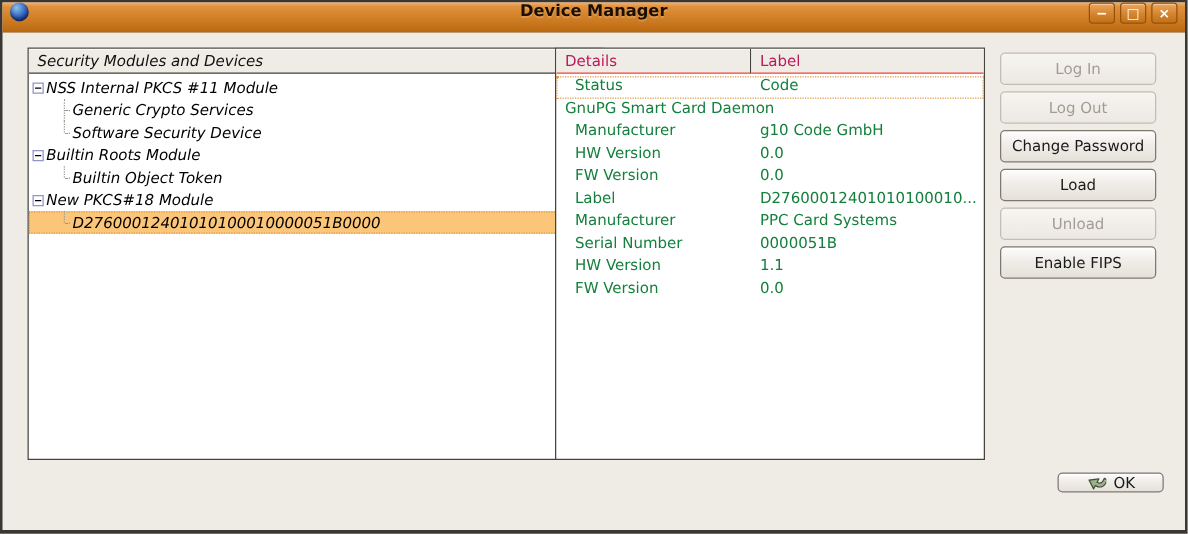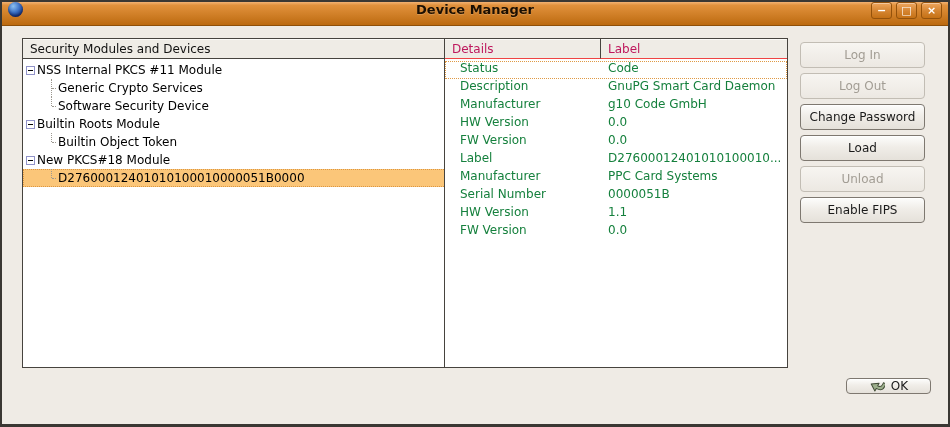--- a/index.html
+++ b/index.html
@@ -37,21 +37,21 @@
     background:linear-gradient(180deg,#EFA65E 0%,#D48430 55%,#C57115 100%);
     box-shadow:inset 0 1px 0 rgba(255,255,255,.4);
     color:#FFF;font-family:inherit;font-size:11px;font-weight:bold;line-height:15px;
     display:flex;align-items:center;justify-content:center;cursor:default;
   }
   
   .tree-panel,.details-panel{
     position:absolute;top:36px;height:330px;box-sizing:border-box;
     background:#FFF;border:1px solid #46433E;overflow:hidden;
   }
-  .tree-panel{left:20px;width:461px;}
+  .tree-panel{left:20px;width:461px;font-style:italic;}
   .details-panel{left:442px;width:344px;}
   .tree-header,.details-header{height:20px;display:flex;box-sizing:border-box;}
   .tree-header{
     background:#EFECE6;border-bottom:1px solid #46433E;align-items:center;
     padding-left:7px;font-size:12px;color:#111;
     box-shadow:inset 0 1px 0 #FBFAF7;
   }
   .dh-cell{
     background:#EFECE6;border-bottom:1px solid #ef4444;
     font-size:12px;color:#be185d;display:flex;align-items:center;
@@ -173,21 +173,20 @@
       <span class="dh-cell first">Details</span>
       <span class="dh-cell second">Label</span>
     </div>
     <div class="details-body">
 
     <div class="drow focused">
         <span class="dname">Status</span>
         <span class="dvalue">Code</span>
       </div>
         <div class="drow">
-        <span class="dname">Description</span>
         <span class="dvalue">GnuPG Smart Card Daemon</span>
       </div>
         <div class="drow">
         <span class="dname">Manufacturer</span>
         <span class="dvalue">g10 Code GmbH</span>
       </div>
         <div class="drow">
         <span class="dname">HW Version</span>
         <span class="dvalue">0.0</span>
       </div>

